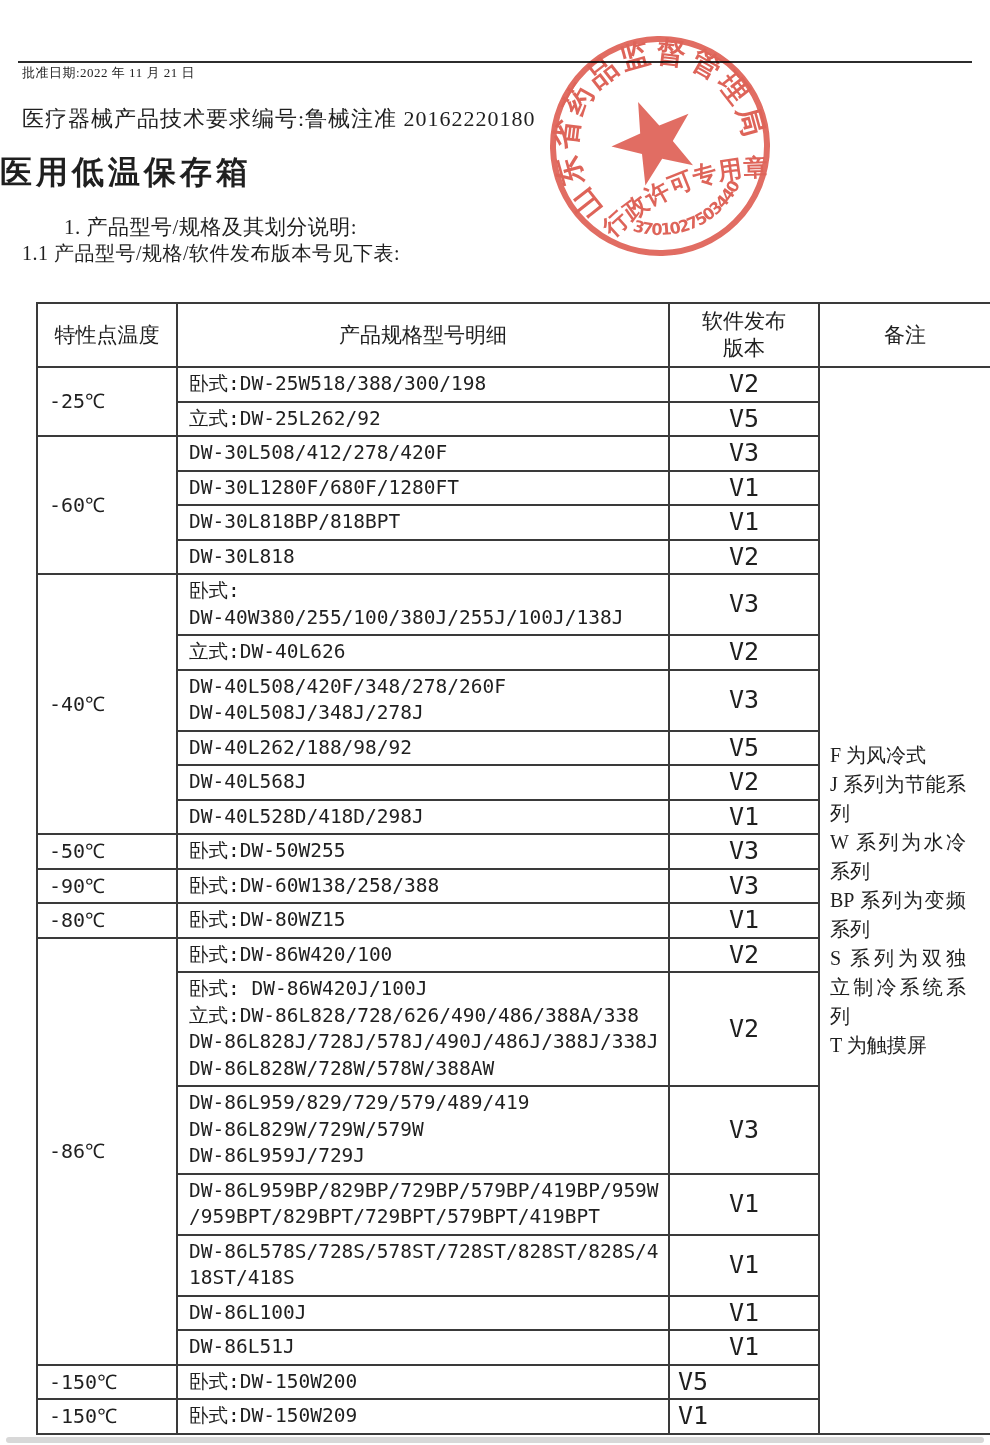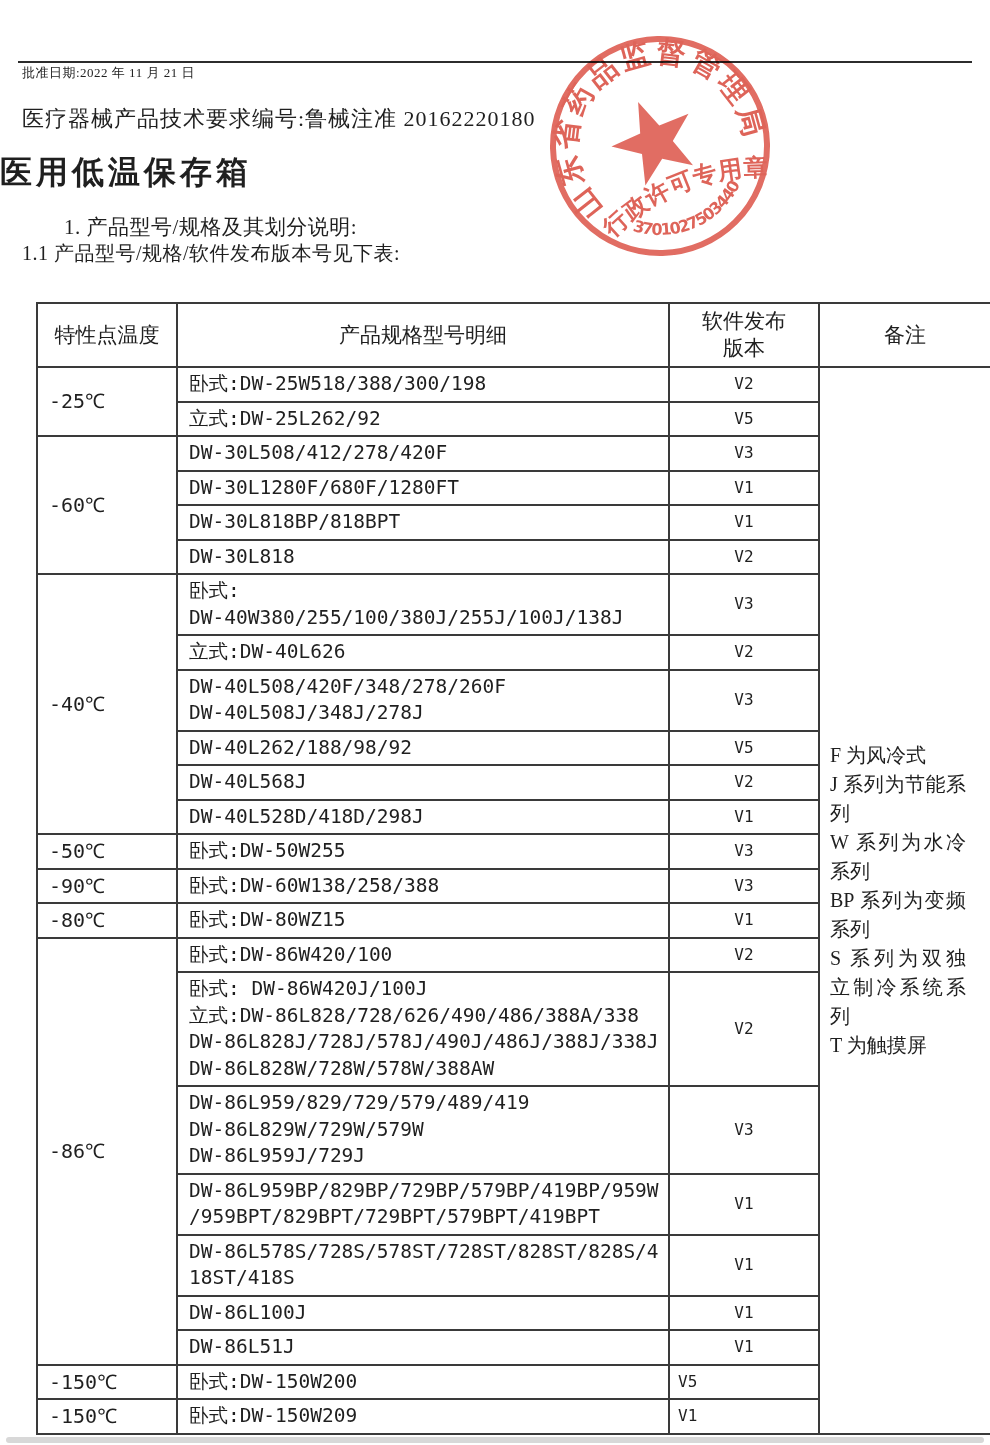--- a/index.html
+++ b/index.html
@@ -20,21 +20,21 @@
              border-collapse:collapse;table-layout:fixed;}
   table.spec th,table.spec td{border:2px solid #3a3a3a;overflow:hidden;}
   table.spec th{font-size:21px;font-weight:500;text-align:center;
                 padding:4px 2px;line-height:27px;vertical-align:middle;}
   td.temp{font-size:20px;line-height:26.5px;padding:3px 2px 3px 11px;
           font-family:"DejaVu Sans Mono","Liberation Mono",monospace;
           vertical-align:middle;white-space:nowrap;}
   td.model{padding:3px 0 3px 11px;vertical-align:middle;}
   .mline{font-size:19.5px;line-height:26.5px;white-space:nowrap;
          font-family:"DejaVu Sans Mono","Liberation Mono",monospace;}
-  td.ver{font-size:16px;line-height:26.5px;text-align:center;padding:3px 2px;
+  td.ver{font-size:25px;line-height:26.5px;text-align:center;padding:3px 2px;
          font-family:"DejaVu Sans Mono","Liberation Mono",monospace;
          vertical-align:middle;}
   td.ver.left{text-align:left;padding-left:8px;}
   td.remarks{vertical-align:middle;padding:4px 8px 4px 10px;}
   .ritem{font-size:20px;line-height:29px;width:136px;
          text-align:justify;word-break:break-all;}
 
   .graybar{position:absolute;left:6px;top:1437px;width:978px;height:6px;
            background:#d8d8d8;border-radius:3px;}
 

